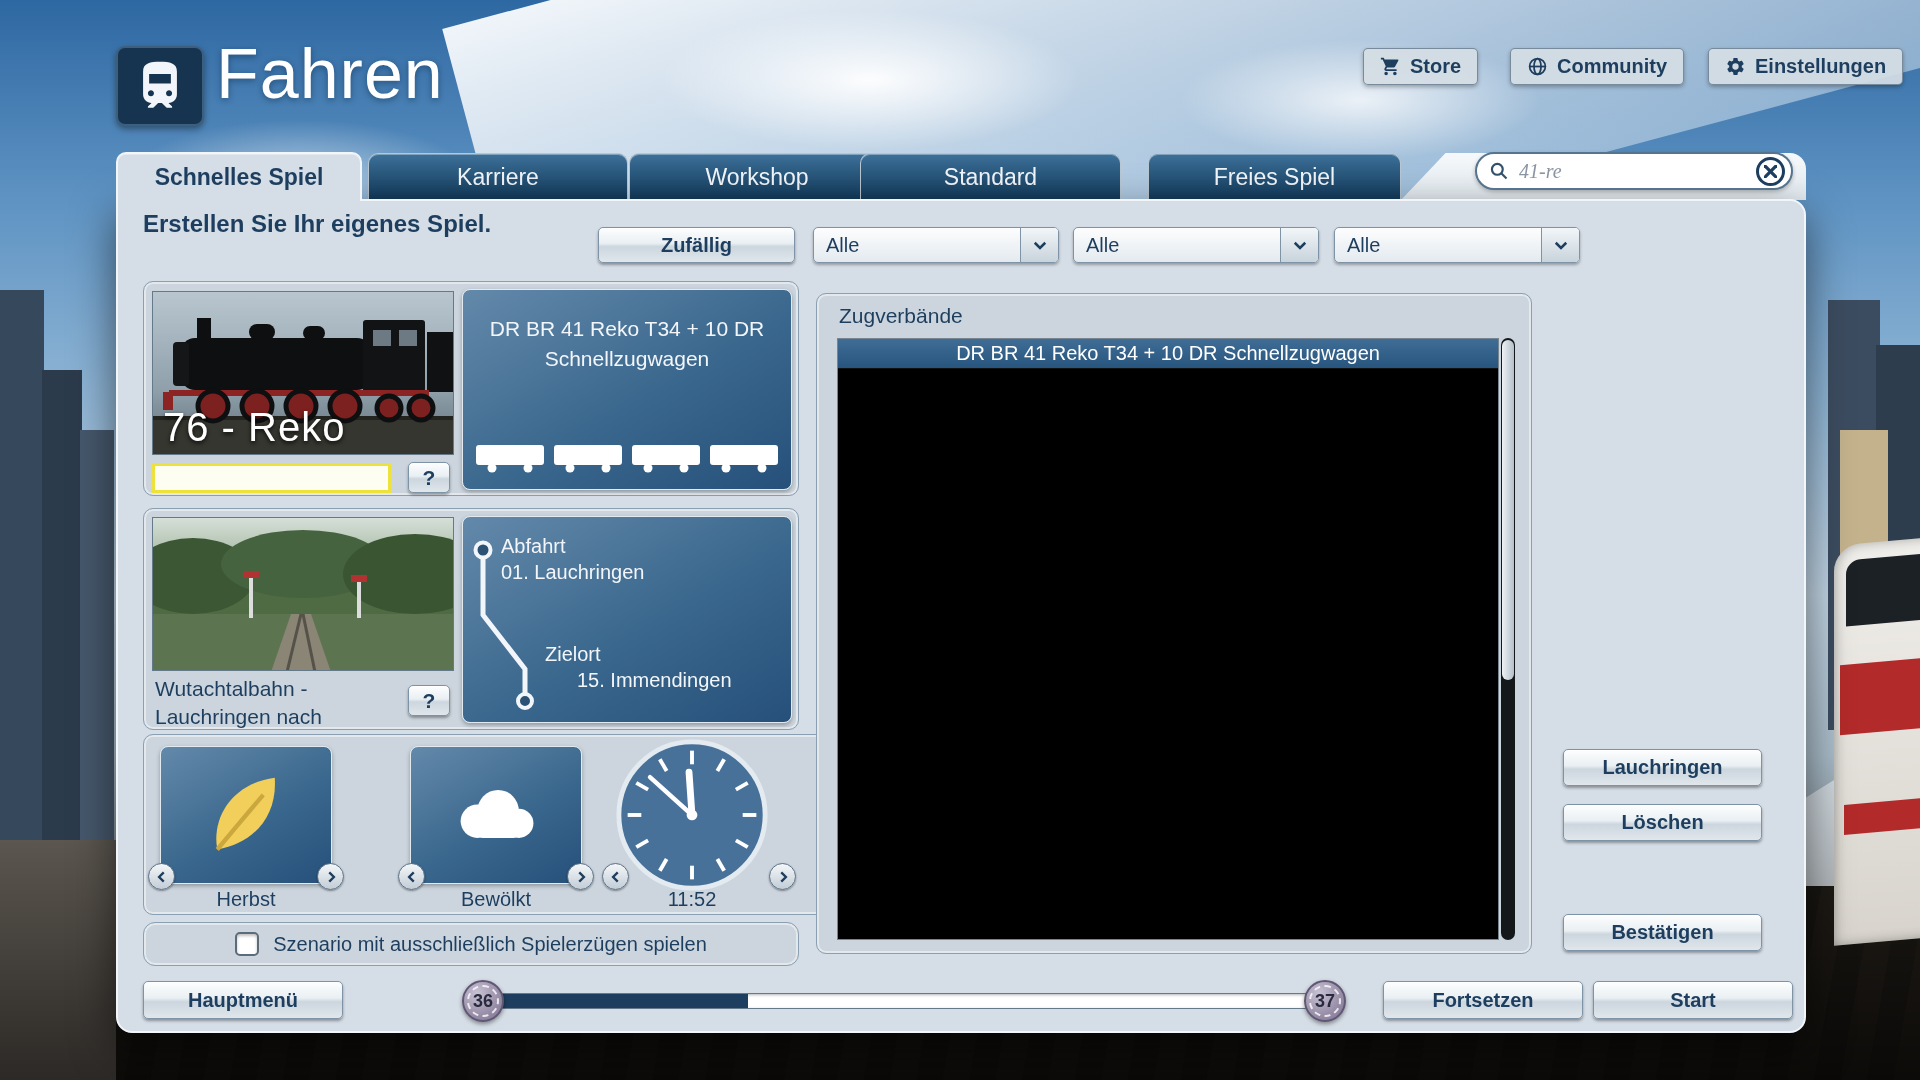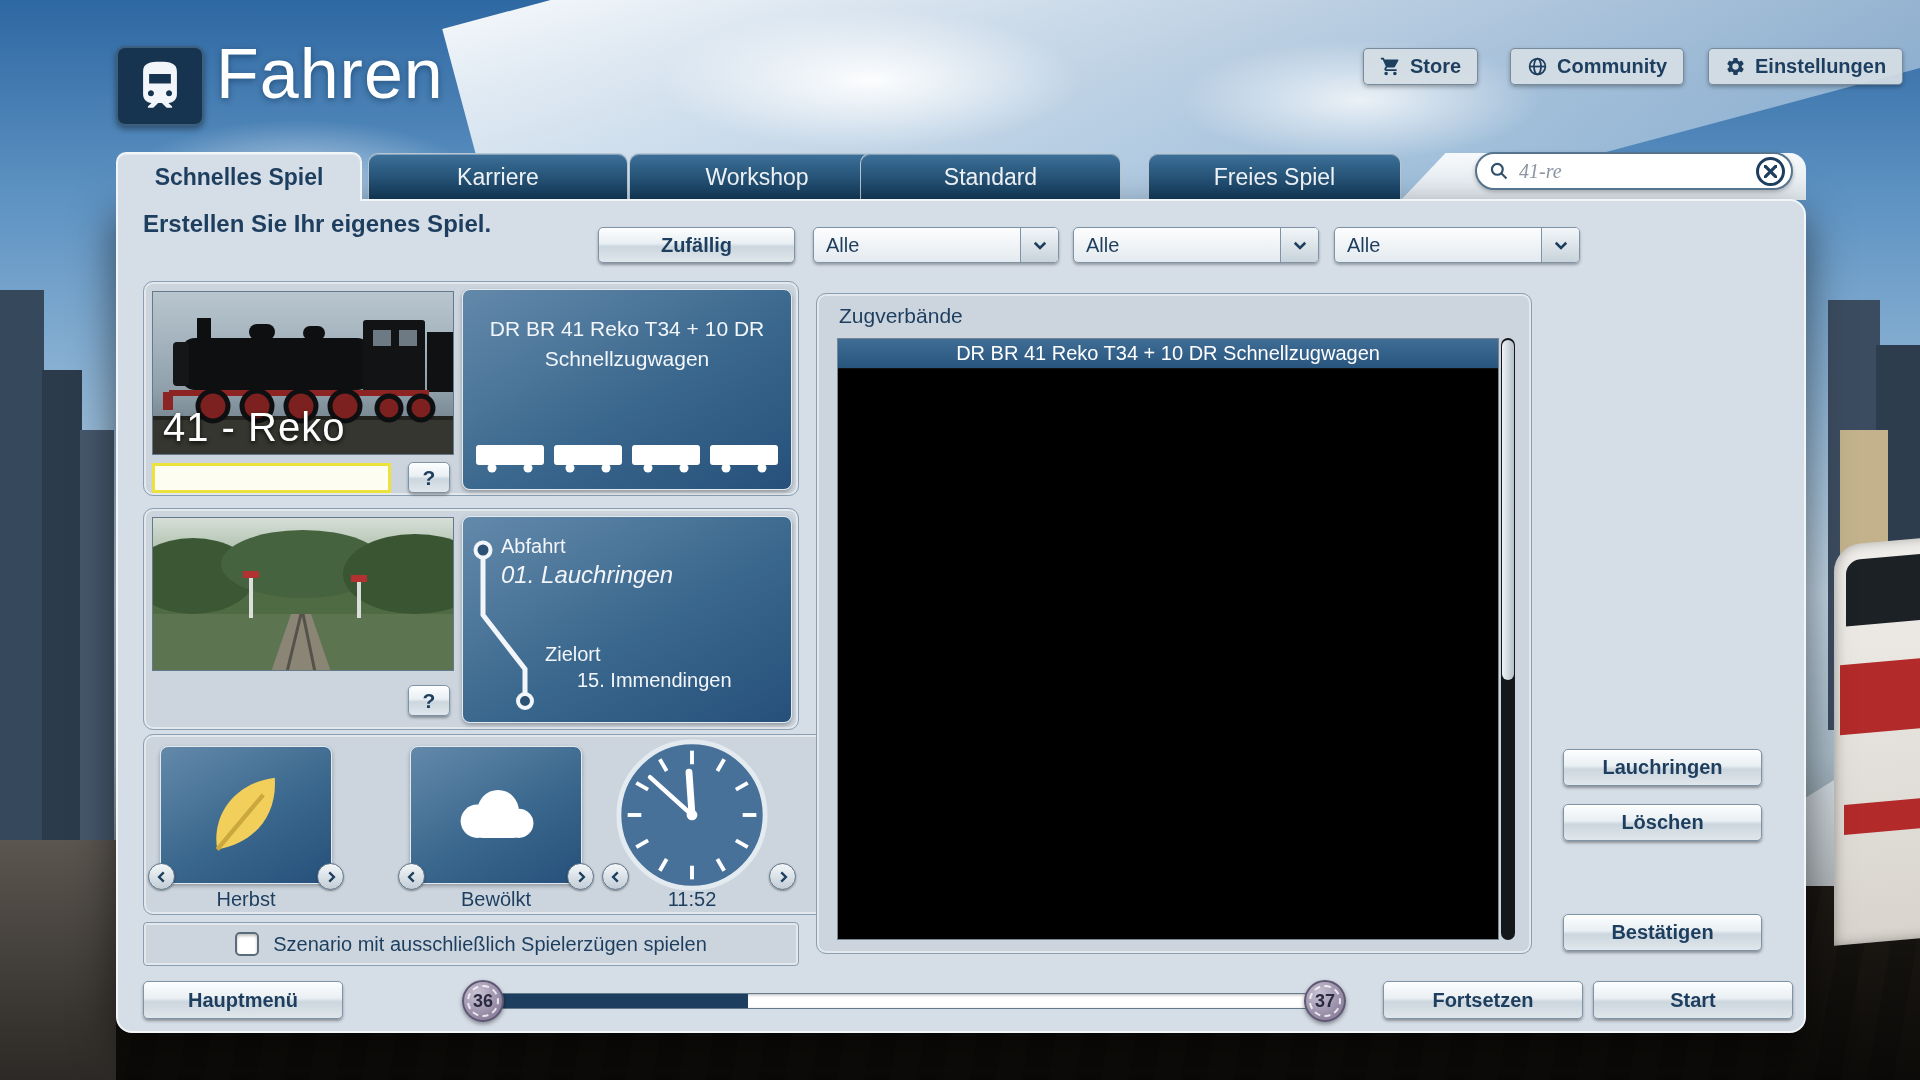--- a/index.html
+++ b/index.html
@@ -200,21 +200,21 @@
           <g fill="#7d2020" stroke="#0e0f10" stroke-width="5">
             <circle cx="60" cy="114" r="15"></circle>
               <circle cx="104" cy="114" r="15"></circle>
               <circle cx="148" cy="114" r="15"></circle>
               <circle cx="192" cy="114" r="15"></circle>
             <circle cx="236" cy="116" r="12"></circle>
               <circle cx="268" cy="116" r="12"></circle>
           </g>
           <rect x="10" y="100" width="10" height="18" fill="#8d2424"></rect>
         </svg>
-        <span style="position:absolute;left:10px;bottom:4px;font-size:40px;color:#fff;text-shadow:0 2px 4px rgba(0,0,0,.8);letter-spacing:1px;">41 - Reko</span>
+        <span style="position:absolute;left:10px;bottom:4px;font-size:40px;color:#fff;text-shadow:0 2px 4px rgba(0,0,0,.8);letter-spacing:1px;">76 - Reko</span>
       </div>
       <input style="position: absolute; left: 8px; top: 181px; width: 239px; height: 30px; border: 3px solid rgb(236, 226, 59); background: rgb(253, 253, 242); outline: none; font-size: 18px; padding: 0px 8px; color: rgb(29, 62, 94);" value="">
       <div class="btn abs" style="left:264px;top:180px;width:42px;height:31px;font-size:21px;">
         <span>?</span>
         </div>
       <div class="tile" style="left:318px;top:7px;width:330px;height:201px;">
         <div style="position:absolute;left:24px;right:24px;top:24px;text-align:center;color:#f2f6fa;font-size:21px;line-height:1.45;">DR BR 41 Reko T34 + 10 DR Schnellzugwagen</div>
         <div style="position:absolute;left:0;right:0;bottom:16px;display:flex;justify-content:center;gap:8px;">
           <svg width="70" height="28" viewBox="0 0 70 28">
               <rect x="1" y="0" width="68" height="20" rx="3" fill="#fff"></rect>
@@ -257,31 +257,35 @@
           <rect y="96" width="302" height="58" fill="#5d7450"></rect>
           <polygon points="118,154 178,154 158,96 138,96" fill="#8a8574"></polygon>
           <line x1="134" y1="154" x2="148" y2="96" stroke="#55524a" stroke-width="3"></line>
           <line x1="162" y1="154" x2="150" y2="96" stroke="#55524a" stroke-width="3"></line>
           <rect x="96" y="58" width="4" height="42" fill="#ddd"></rect>
           <rect x="90" y="53" width="16" height="7" fill="#b23232"></rect>
           <rect x="204" y="62" width="4" height="38" fill="#ddd"></rect>
           <rect x="198" y="57" width="16" height="7" fill="#b23232"></rect>
         </svg>
       </div>
+      <div class="navy" style="position:absolute;left:11px;top:166px;font-size:21px;line-height:1.35;">
+        <div>Wutachtalbahn -</div>
+        <div>Lauchringen nach</div>
+      </div>
       <div class="btn abs" style="left:264px;top:176px;width:42px;height:31px;font-size:21px;">
         <span>?</span>
         </div>
       <div class="tile" style="left:318px;top:7px;width:330px;height:207px;">
         <svg width="330" height="207" viewBox="0 0 330 207" style="position:absolute;left:0;top:0;">
           <polyline points="20,40 20,98 62,152 62,178" fill="none" stroke="#f2f6fa" stroke-width="5"></polyline>
           <circle cx="20" cy="33" r="7.5" fill="#2b5274" stroke="#f2f6fa" stroke-width="4"></circle>
           <circle cx="62" cy="184" r="7" fill="#2b5274" stroke="#f2f6fa" stroke-width="4"></circle>
         </svg>
         <span style="position:absolute;left:38px;top:18px;color:#f2f6fa;font-size:20px;">Abfahrt</span>
-        <span style="position:absolute;left:38px;top:44px;color:#f2f6fa;font-size:24px;font-style:italic;">01. Lauchringen</span>
+        <span style="position:absolute;left:38px;top:44px;color:#f2f6fa;font-size:20px;">01. Lauchringen</span>
         <span style="position:absolute;left:82px;top:126px;color:#f2f6fa;font-size:20px;">Zielort</span>
         <span style="position:absolute;left:82px;top:152px;color:#f2f6fa;font-size:20px;margin-left:32px;">15. Immendingen</span>
       </div>
     </div>
 
     <div class="card" style="left:25px;top:533px;width:777px;height:181px;">
 
       <div class="tile" style="left:16px;top:11px;width:172px;height:138px;display:flex;align-items:center;justify-content:center;">
         <span style="display:flex;">
           <svg width="92" height="92" viewBox="0 0 64 64">
@@ -354,21 +358,21 @@
           </svg>
         </span>
       <span class="circle-btn" style="left:625px;top:128px;">
         <svg width="14" height="14" viewBox="0 0 24 24" fill="none" stroke="#1d3e5e" stroke-width="4">
             <polyline points="9,4 17,12 9,20"></polyline>
           </svg>
         </span>
       <div class="navy" style="position:absolute;left:470px;top:153px;width:156px;text-align:center;font-size:20px;">11:52</div>
     </div>
 
-    <div class="card" style="left:25px;top:721px;width:656px;height:44px;display:flex;align-items:center;justify-content:center;gap:14px;border-radius:4px;">
+    <div class="card" style="left:25px;top:721px;width:656px;height:44px;display:flex;align-items:center;justify-content:center;gap:14px;border-radius:12px;">
       <span style="width:24px;height:24px;background:#fff;border:2px solid #5a6b79;border-radius:5px;box-shadow:inset 0 2px 3px rgba(0,0,0,.25);flex:none;"></span>
       <span class="navy" style="font-size:20px;">Szenario mit ausschließlich Spielerzügen spielen</span>
     </div>
 
     <div class="card" style="left:698px;top:92px;width:716px;height:661px;">
       <div class="navy" style="position:absolute;left:22px;top:10px;font-size:21px;">Zugverbände</div>
       <div class="abs" style="left:20px;top:44px;width:662px;height:602px;background:#000;border:1px solid #76858f;">
         <div style="height:30px;background:linear-gradient(#3f6d95,#27557d);display:flex;align-items:center;justify-content:center;color:#fff;font-size:20px;border-bottom:1px solid #111;">
           <span>DR BR 41 Reko T34 + 10 DR Schnellzugwagen</span>
         </div>

